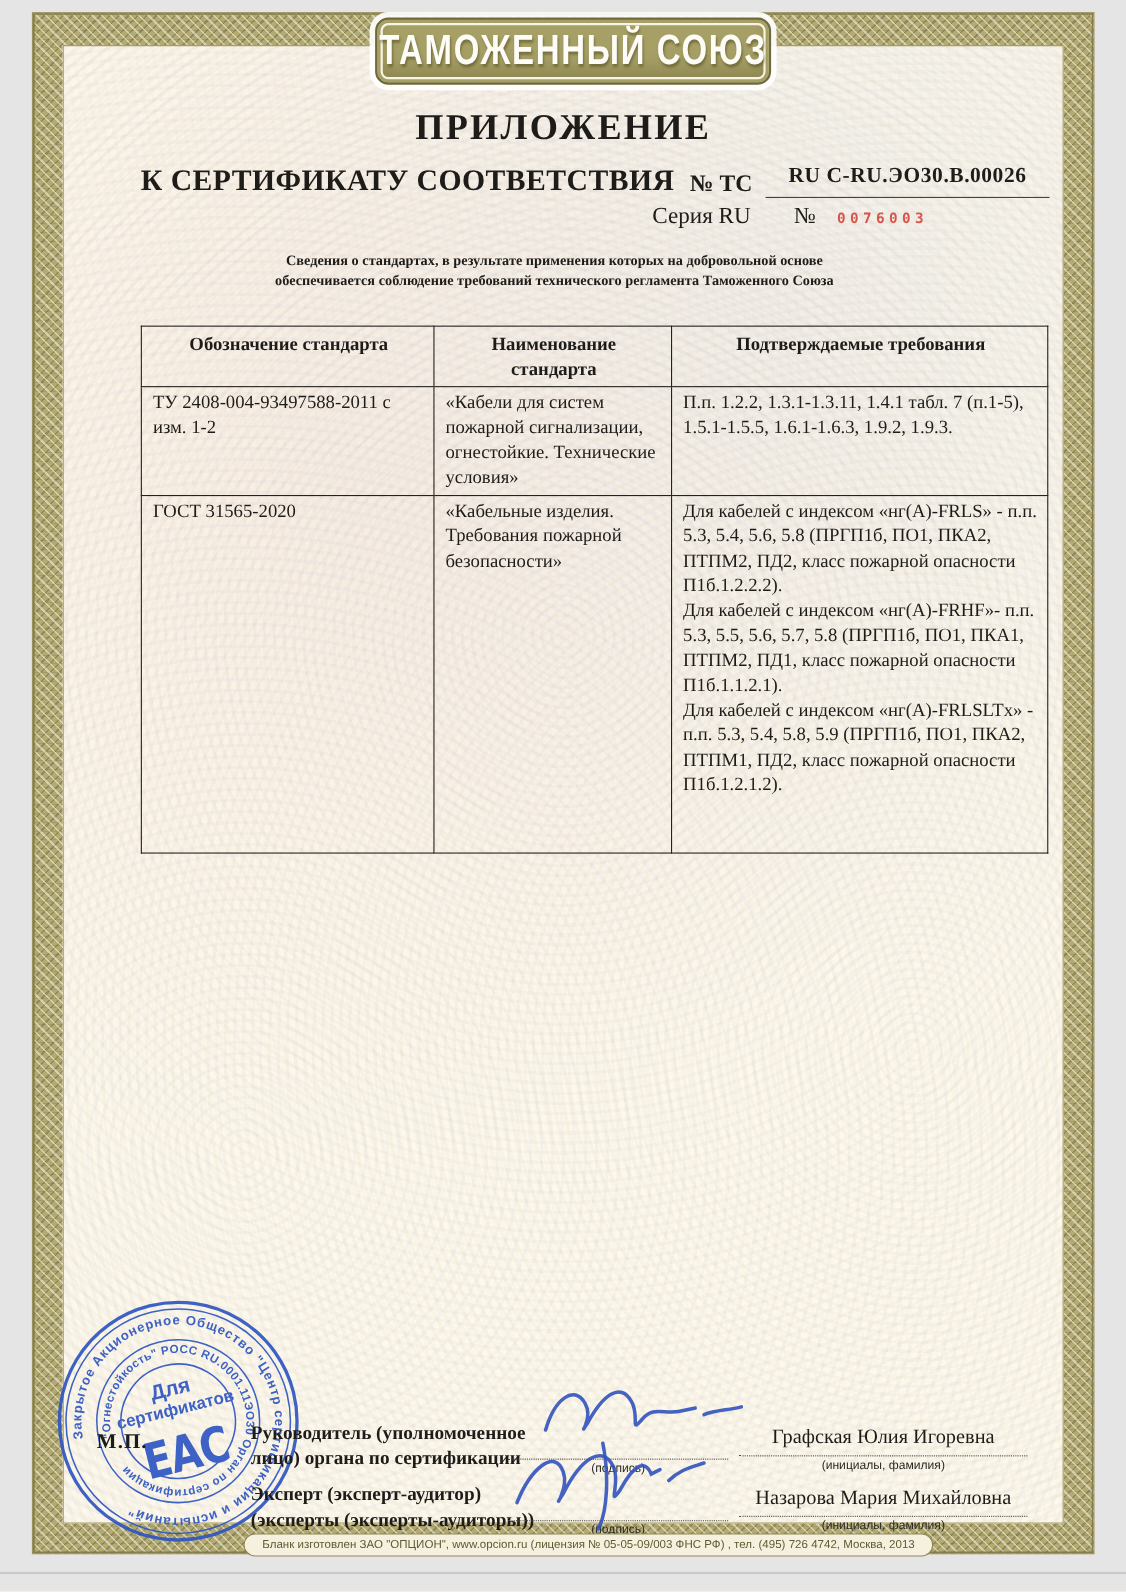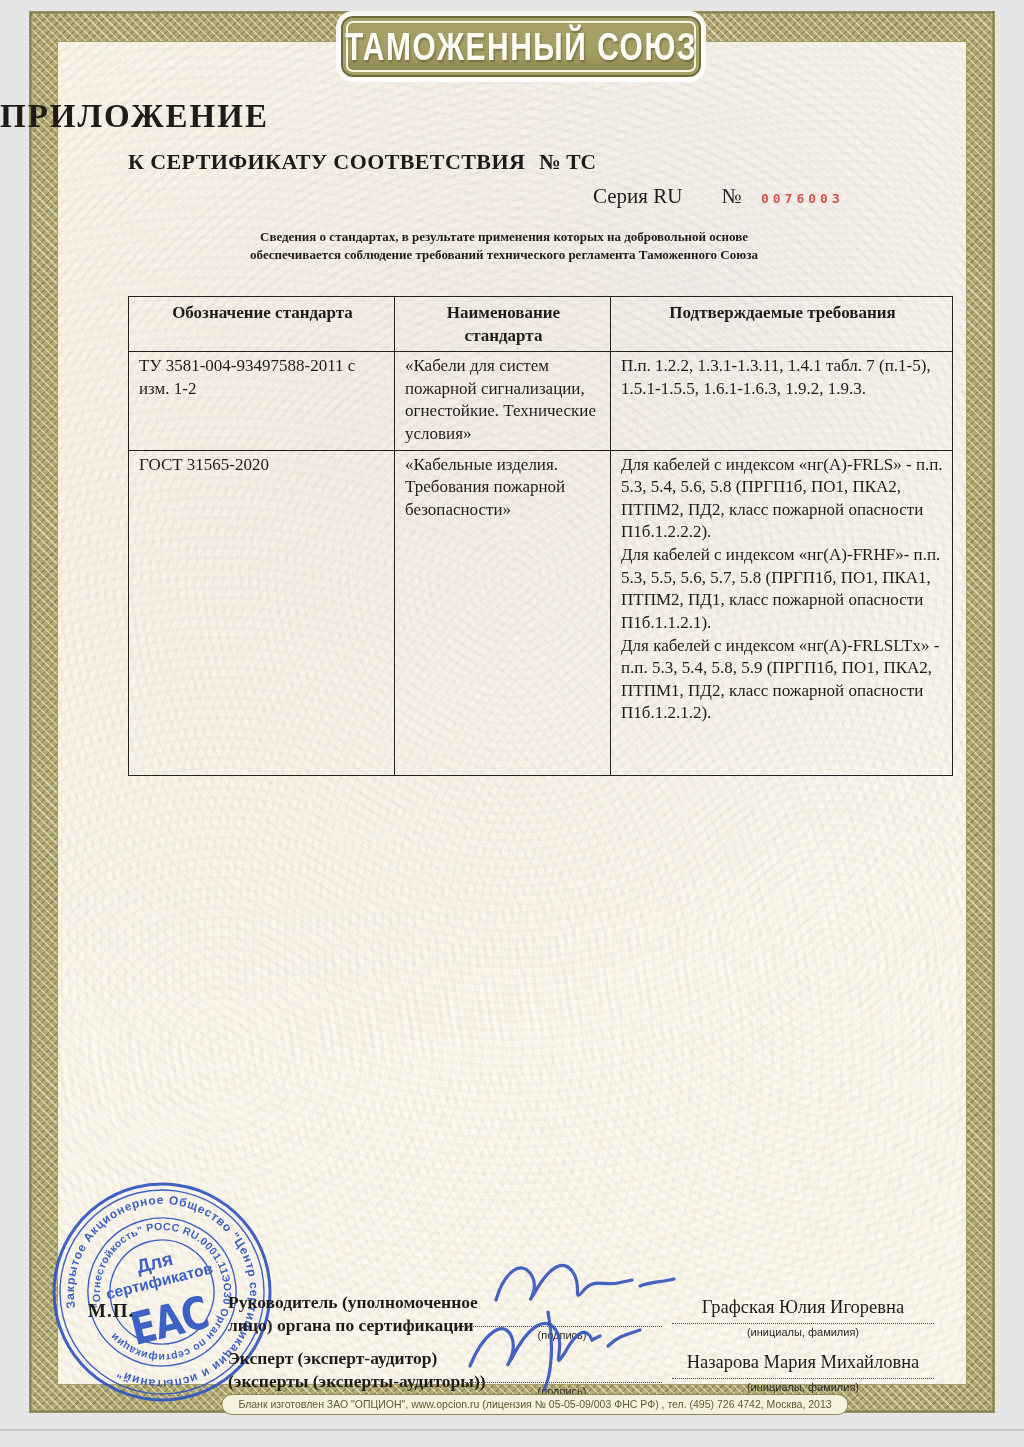--- a/index.html
+++ b/index.html
@@ -30,26 +30,26 @@
   
   .banner{position:absolute;top:16px;left:521px;transform:translateX(-50%);
     width:356px;height:57px;background:#a7a066;border:2px solid #6f6a3c;border-radius:12px;
     display:flex;align-items:center;justify-content:center;
     box-shadow: inset 0 0 0 3px #a7a066, inset 0 0 0 5px #f7f4e6,
                 inset 0 -12px 16px rgba(90,84,40,0.35), 0 0 0 5px rgba(255,255,255,0.92);}
   .banner-text{color:#fdfcf6;font-family:"Liberation Sans",sans-serif;font-weight:bold;
     font-size:30px;letter-spacing:1.5px;transform:scaleY(1.28);
     text-shadow:1px 2px 2px rgba(80,75,35,0.55);white-space:nowrap;}
 
-  .title{position:absolute;top:98px;left:0;width:1024px;text-align:left;
+  .title{position:absolute;top:98px;left:0;width:1024px;text-align:center;
     font-size:33px;font-weight:bold;letter-spacing:2px;line-height:1.1;}
 
   .cert-line{position:absolute;top:149px;left:128px;width:826px;display:flex;
     align-items:flex-end;font-weight:bold;}
-  .cert-label{font-size:22px;letter-spacing:0.4px;white-space:nowrap;}
+  .cert-label{font-size:27px;letter-spacing:0.4px;white-space:nowrap;}
   .cert-prefix{font-size:21.5px;margin-left:14px;white-space:nowrap;text-align:right;}
   .cert-num-wrap{flex:1;margin-left:12px;border-bottom:1.6px solid #46423b;text-align:center;
     padding-bottom:6px;}
   .cert-num{font-size:19.5px;letter-spacing:0.5px;white-space:nowrap;position:relative;top:-2px;}
 
   .series-line{position:absolute;top:184px;left:128px;width:826px;font-size:21px;}
   .series-label{margin-left:465px;}
   .series-region{}
   .series-sign{margin-left:34px;}
   .series-number{margin-left:14px;color:#d6544a;font-family:"DejaVu Sans Mono",monospace;
@@ -96,20 +96,23 @@
 
   <div class="banner">
     <span class="banner-text">ТАМОЖЕННЫЙ СОЮЗ</span>
   </div>
 
   <div class="title">ПРИЛОЖЕНИЕ</div>
 
   <div class="cert-line">
     <span class="cert-label">К СЕРТИФИКАТУ СООТВЕТСТВИЯ</span>
     <span class="cert-prefix">№ ТС</span>
+    <span class="cert-num-wrap">
+      <span class="cert-num">RU С-RU.ЭО30.В.00026</span>
+    </span>
   </div>
 
   <div class="series-line">
     <span class="series-label">Серия</span>
     <span class="series-region">RU</span>
     <span class="series-sign">№</span>
     <span class="series-number">0076003</span>
   </div>
 
   <div class="intro">Сведения о стандартах, в результате применения которых на добровольной основе
@@ -122,21 +125,21 @@
         <col style="width:342px">
       </colgroup>
     <tbody>
         <tr style="height:42px">
       <th class="pre">Обозначение стандарта</th>
       <th class="pre">Наименование
 стандарта</th>
       <th class="pre">Подтверждаемые требования</th>
     </tr>
     <tr style="height:92px">
-      <td>ТУ 3581-004-93497588-2011 с изм. 1-2</td>
+      <td>ТУ 2408-004-93497588-2011 с изм. 1-2</td>
       <td>«Кабели для систем пожарной сигнализации, огнестойкие. Технические условия»</td>
       <td class="pre">П.п. 1.2.2, 1.3.1-1.3.11, 1.4.1 табл. 7 (п.1-5), 1.5.1-1.5.5, 1.6.1-1.6.3, 1.9.2, 1.9.3.</td>
     </tr>
     <tr style="height:325px">
       <td>ГОСТ 31565-2020</td>
       <td>«Кабельные изделия. Требования пожарной безопасности»</td>
       <td class="pre">Для кабелей с индексом «нг(А)-FRLS» - п.п. 5.3, 5.4, 5.6, 5.8 (ПРГП1б, ПО1, ПКА2, ПТПМ2, ПД2, класс пожарной опасности П1б.1.2.2.2).
 Для кабелей с индексом «нг(А)-FRHF»- п.п. 5.3, 5.5, 5.6, 5.7, 5.8 (ПРГП1б, ПО1, ПКА1, ПТПМ2, ПД1, класс пожарной опасности П1б.1.1.2.1).
 Для кабелей с индексом «нг(А)-FRLSLTx» - п.п. 5.3, 5.4, 5.8, 5.9 (ПРГП1б, ПО1, ПКА2, ПТПМ1, ПД2, класс пожарной опасности П1б.1.2.1.2).</td>
     </tr>

